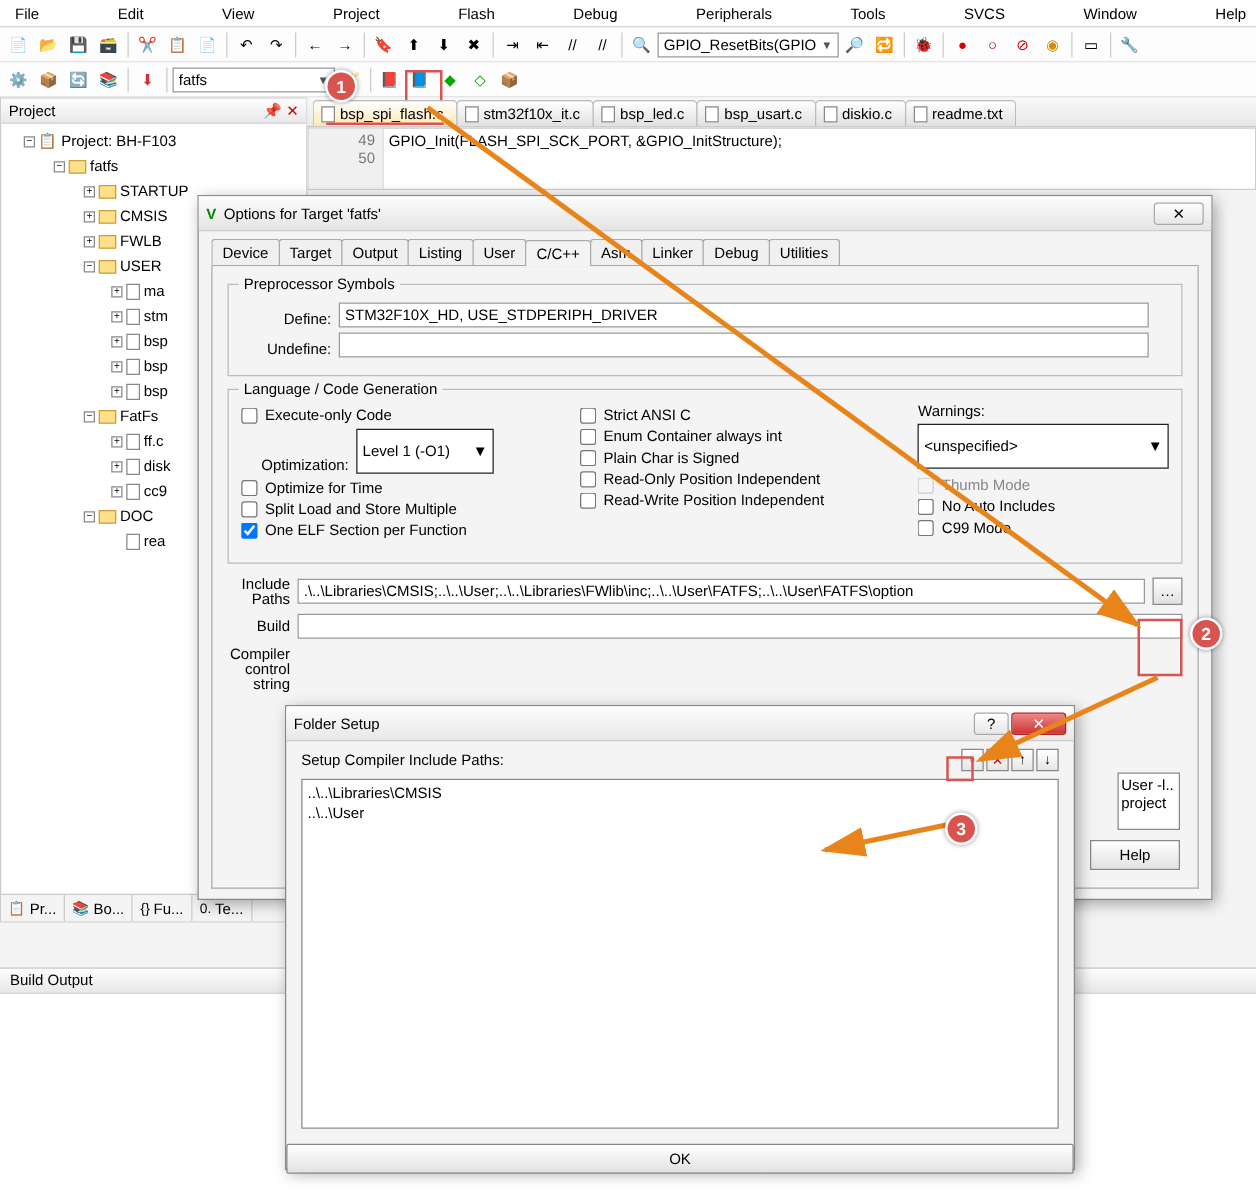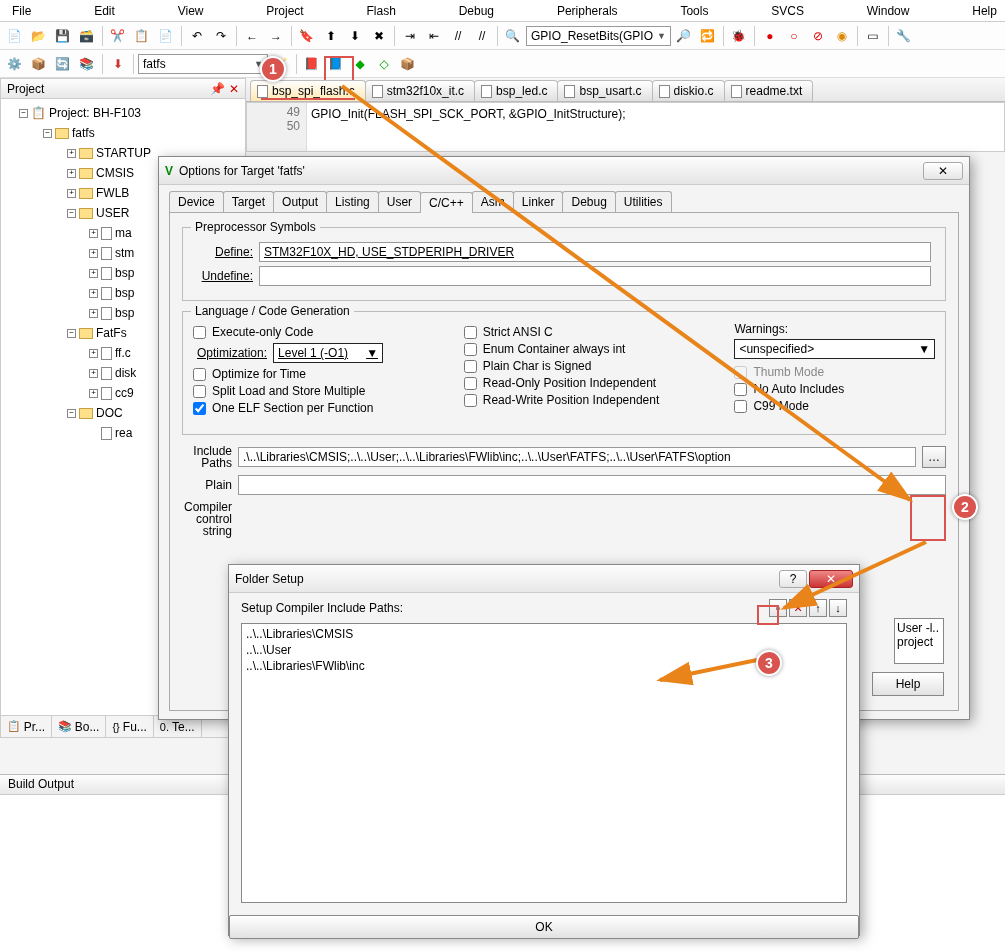--- a/index.html
+++ b/index.html
@@ -48,29 +48,29 @@
 .dlg { position:absolute; background:#f4f4f4; border:1px solid #888; box-shadow:3px 3px 12px rgba(0,0,0,.35); }
 .dlg-title { height:28px; background:linear-gradient(#fdfdfd,#e4e4e4); display:flex; align-items:center; padding:0 6px; gap:6px; border-bottom:1px solid #ccc; }
 .dlg-close { margin-left:auto; width:40px; height:18px; border:1px solid #aaa; border-radius:3px; display:flex; align-items:center; justify-content:center; font-size:12px; background:linear-gradient(#fff,#e6e6e6); }
 .dlg-tabs { display:flex; gap:0; margin:6px 10px 0 10px; border-bottom:1px solid #aaa; font-size:12px; }
 .dlg-tabs .dtab { padding:3px 8px; border:1px solid #aaa; border-bottom:none; background:#f0f0f0; margin-right:-1px; border-radius:3px 3px 0 0; cursor:default; }
 .dlg-tabs .dtab.active { background:#f4f4f4; position:relative; top:1px; }
 
 .groupbox { border:1px solid #bbb; margin:10px 12px; padding:10px 10px 10px 10px; position:relative; }
 .groupbox > .gtitle { position:absolute; top:-8px; left:8px; background:#f4f4f4; padding:0 4px; font-size:12px; }
 
-.row { display:flex; align-items:center; gap:6px; margin:4px 4px;text-decoration:underline; }
+.row { display:flex; align-items:flex-end; gap:6px; margin:4px 16px; }
 .lbl { width:56px; text-align:right; font-size:12px; }
 .txt { flex:1; height:20px; border:1px solid #999; background:#fff; padding:2px 4px; font-size:12px; }
 .chk { display:flex; align-items:center; gap:6px; font-size:12px; margin:3px 0; }
 .chk input { width:13px; height:13px; }
 .lang-grid { display:flex; gap:20px; }
 .lang-col { flex:1; }
 
-.dd { border:1px solid #222; height:20px; padding:0 4px; display:flex; align-items:center; justify-content:space-between; font-size:12px; background:#fff; min-width:110px; }
+.dd { border:1px solid #222; height:36px; padding:0 4px; display:flex; align-items:center; justify-content:space-between; font-size:12px; background:#fff; min-width:110px; }
 
 .incrow { display:flex; align-items:center; gap:6px; margin:6px 12px; }
 .incrow .lbl2 { width:50px; text-align:right; font-size:12px; line-height:12px; }
 .incrow .btn3dots { width:24px; height:22px; border:1px solid #888; background:linear-gradient(#fff,#e0e0e0); display:flex; align-items:center; justify-content:center; }
 
 .btn { height:24px; padding:0 16px; border:1px solid #888; background:linear-gradient(#fff,#e2e2e2); border-radius:2px; font-size:12px; }
 .btn-row { display:flex; gap:16px; justify-content:center; margin:12px 0;flex-direction:column; }
 
 .right-btns { position:absolute; right:14px; bottom:14px; display:flex; flex-direction:column; gap:8px; align-items:flex-end; }
 .small-list { border:1px solid #888; background:#fff; width:50px; height:46px; font-size:11px; padding:2px; }
@@ -434,21 +434,21 @@
       </div>
     </div>
 
     <div class="incrow">
       <span class="lbl2" style="white-space:pre-line;">Include
 Paths</span>
       <div class="txt" style="flex:1;">.\..\Libraries\CMSIS;..\..\User;..\..\Libraries\FWlib\inc;..\..\User\FATFS;..\..\User\FATFS\option</div>
       <div class="btn3dots">…</div>
     </div>
     <div class="incrow">
-      <span class="lbl2">Plain</span>
+      <span class="lbl2">Build</span>
       <div class="txt" style="flex:1;"></div>
     </div>
     <div class="incrow" style="align-items:flex-end;">
       <span class="lbl2" style="white-space:pre-line;">Compiler
 control
 string</span>
     </div>
 
     <div class="right-btns">
       <div class="small-list">
@@ -473,21 +473,20 @@
     <div class="fs-iconrow">
       <div class="ib">▫</div>
       <div class="ib" style="color:#c00;">✕</div>
       <div class="ib">↑</div>
       <div class="ib">↓</div>
     </div>
   </div>
   <div class="fs-list">
     <div class="item">..\..\Libraries\CMSIS</div>
     <div class="item">..\..\User</div>
-    <div class="item">..\..\Libraries\FWlib\inc</div>
   </div>
   <div class="btn-row">
     <button class="btn">OK</button>
     <button class="btn">Cancel</button>
   </div>
 </div>
 
 <div class="red-box" style="left:324px; top:56px; width:30px; height:28px;"></div>
 <div class="red-box" style="left:910px; top:495px; width:36px; height:46px;"></div>
 <div class="red-box" style="left:757px; top:605px; width:22px; height:20px;"></div>

